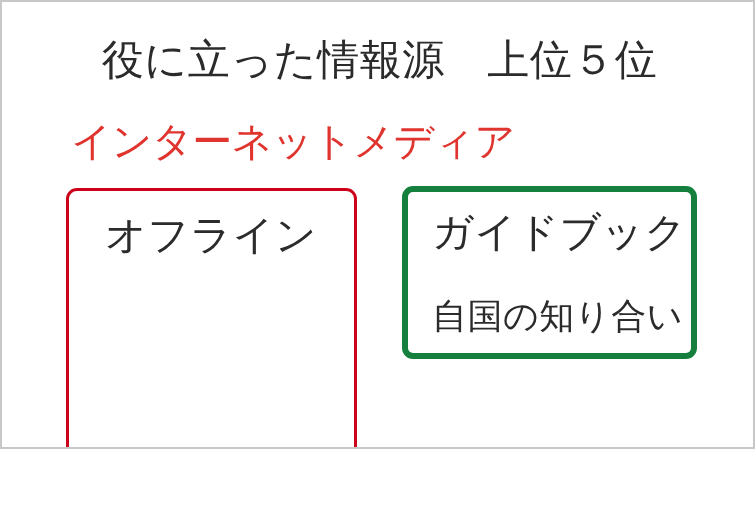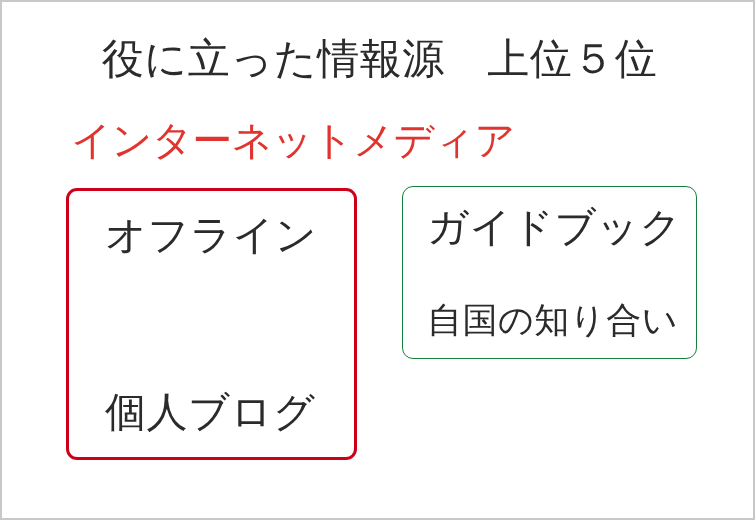--- a/index.html
+++ b/index.html
@@ -8,26 +8,25 @@
     padding: 0;
     background: #ffffff;
   }
   body {
     font-family: "Liberation Sans", "DejaVu Sans", sans-serif;
   }
 
   .slide {
     position: relative;
     width: 755px;
-    height: 520px;
+    height: 449px;
     box-sizing: border-box;
     background: #ffffff;
     border: 2px solid #c8c8c8;
     overflow: hidden;
-    font-family: Liberation Serif, serif;
   }
 
   
   .slide-title {
     position: absolute;
     left: 0;
     top: 34px;
     width: 755px;
     text-align: center;
     font-size: 42px;
@@ -75,21 +74,21 @@
     height: 272px;
     border: 3px solid #cc0019;
     padding: 24px 0 24px 36px;
     justify-content: space-between;
   }
   .box.offline {
     left: 400px;
     top: 184px;
     width: 295px;
     height: 173px;
-    border: 1px solid #15803d;
+    border: 6px solid #15803d;
     padding: 20px 0 20px 24px;
     justify-content: space-between;
   }
 
   .box-item {
     color: #2b2b2b;
     line-height: 1;
     white-space: nowrap;
     text-align: left;
   }
@@ -106,21 +105,20 @@
 <body>
 
 <div class="slide">
 
   <div class="slide-title">役に立った情報源　上位５位</div>
 
   <div class="cat-label online">インターネットメディア</div>
 
   <div class="box online">
     <div class="box-item size-lg">オフライン</div>
-    <div class="box-item size-lg">個人ブログ</div>
   </div>
 
   <div class="box offline">
     <div class="box-item size-lg">ガイドブック</div>
     <div class="box-item size-md">自国の知り合い</div>
   </div>
 
 
 </div>
 

